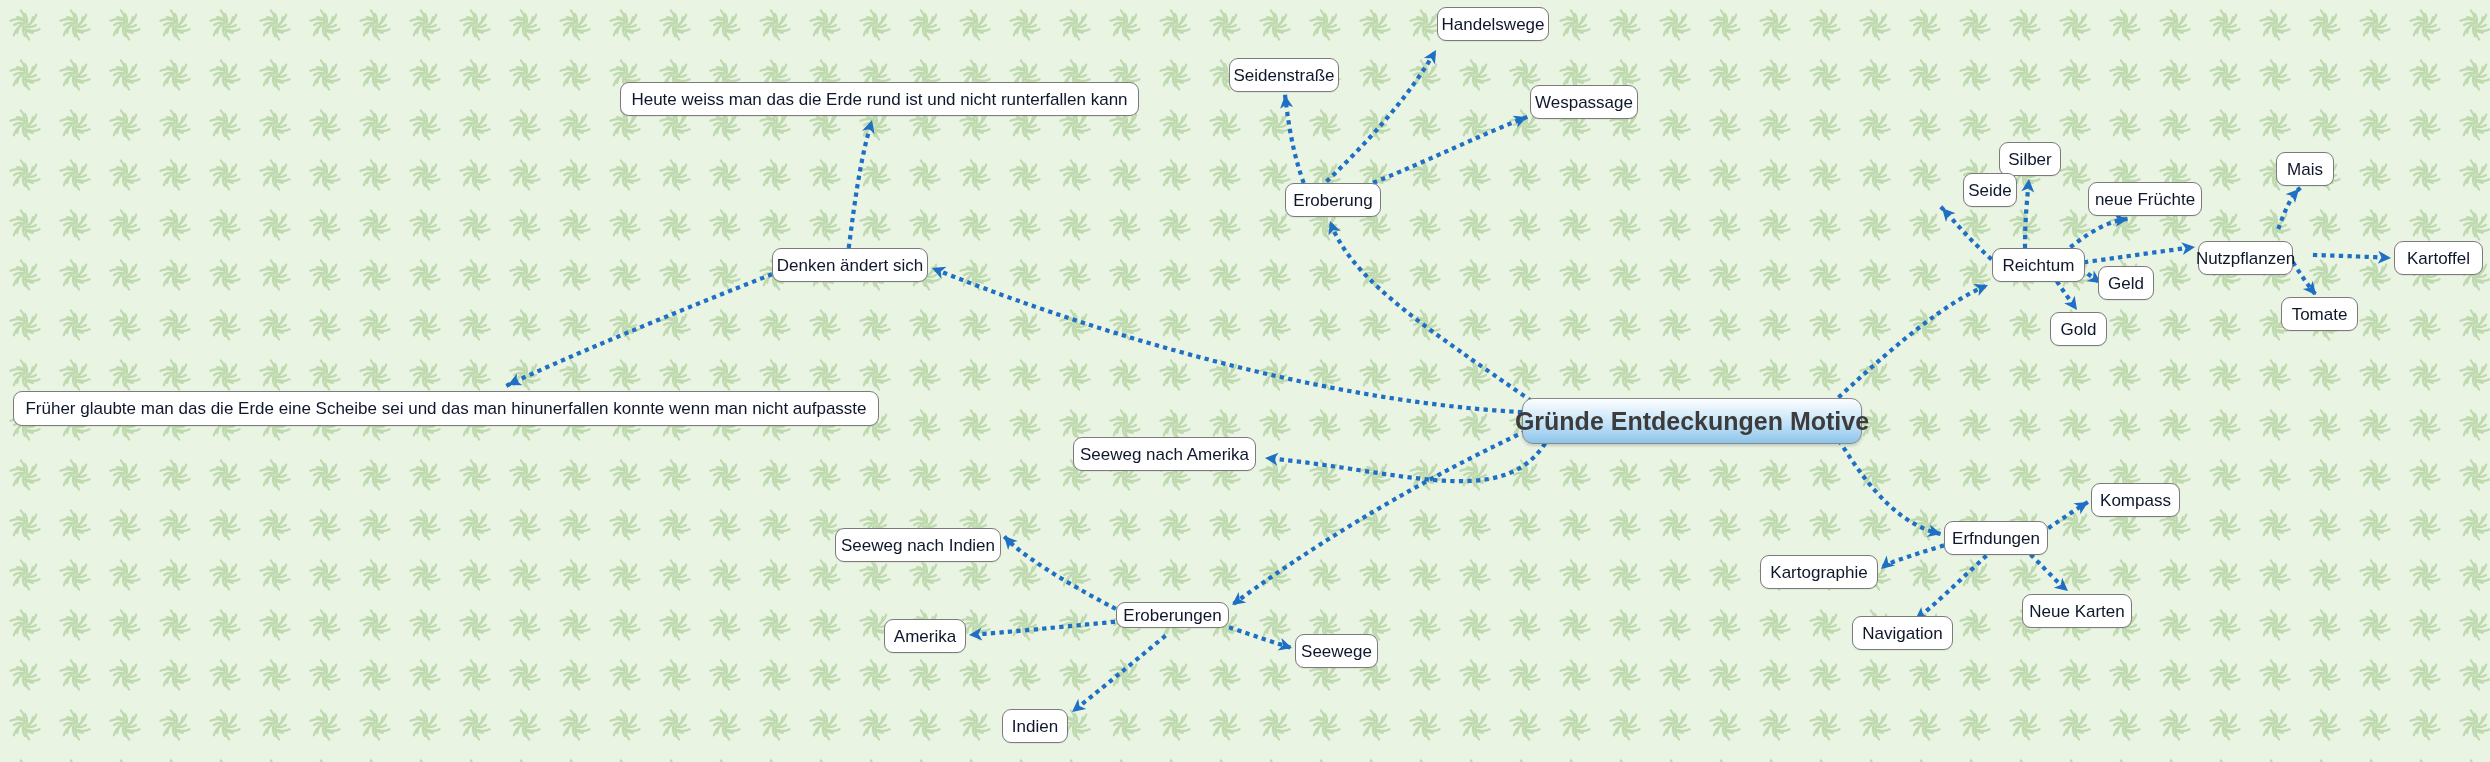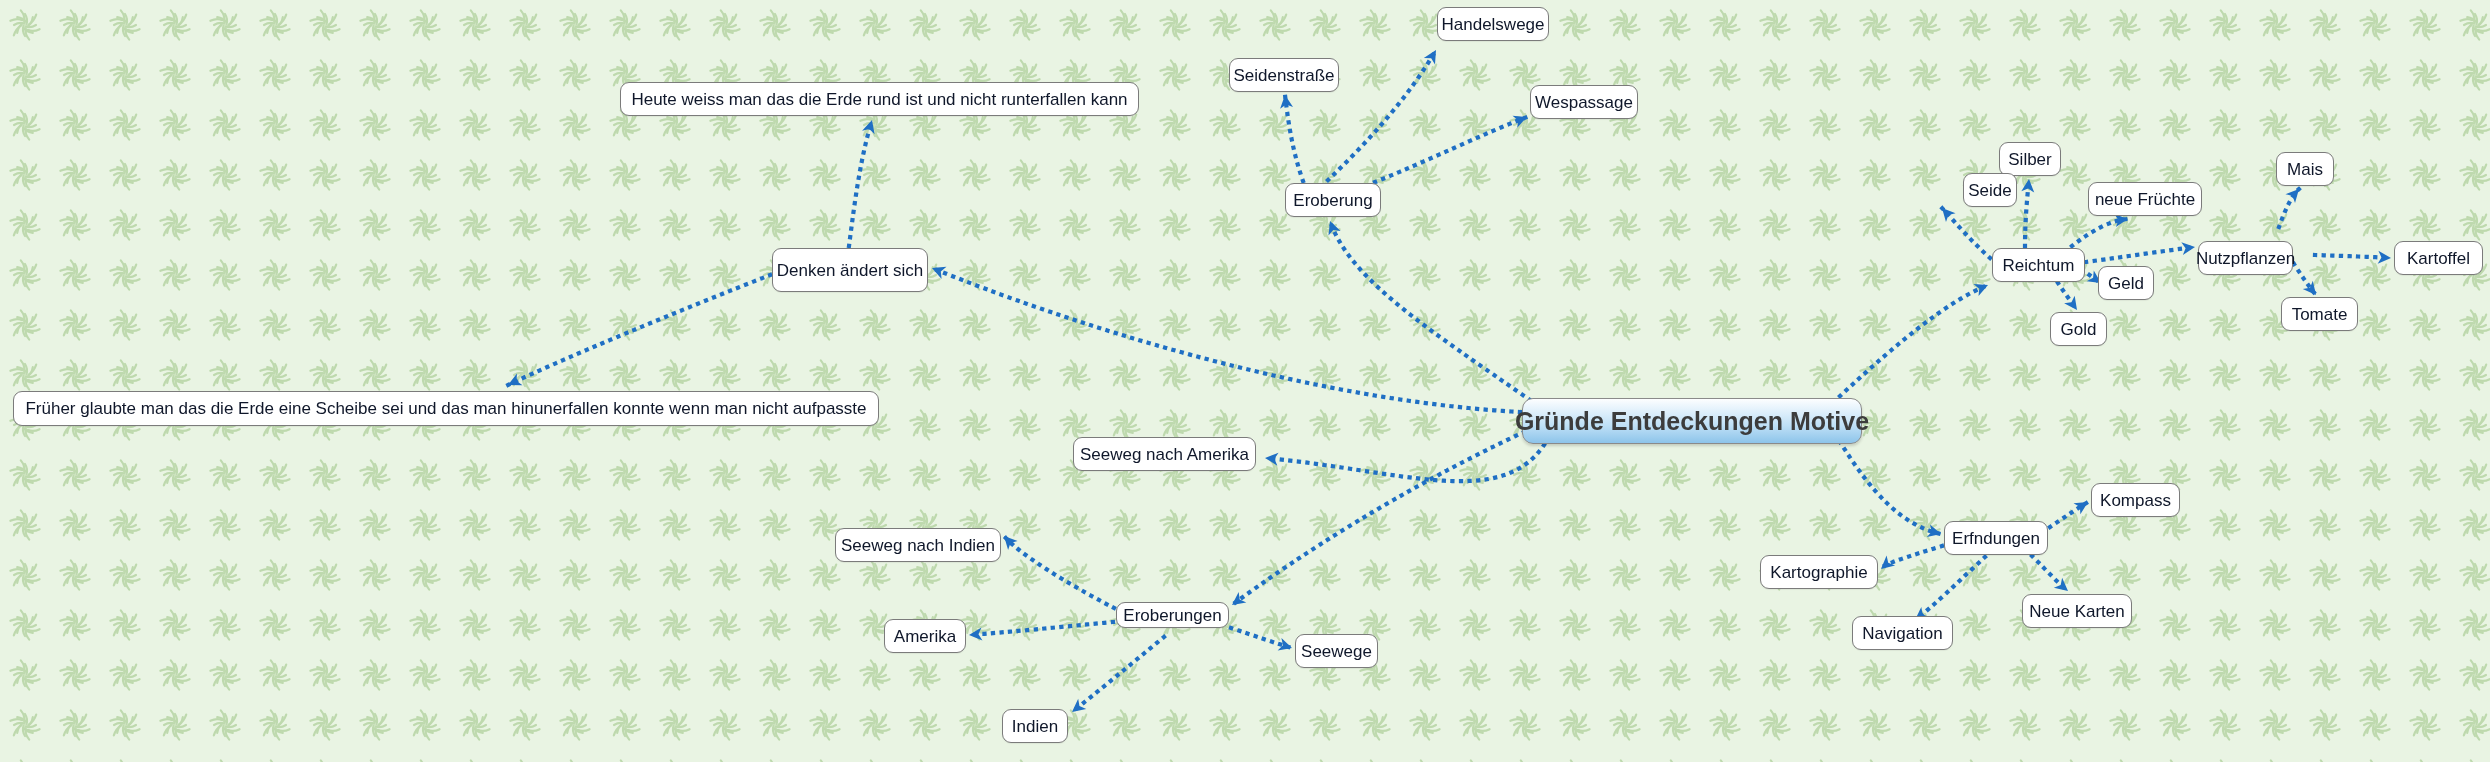--- a/index.html
+++ b/index.html
@@ -189,21 +189,21 @@
     </div>
     <div class="node" style="left: 2281px; top: 297px; width: 77px; height: 34px;">
       <span>Tomate</span>
     </div>
     <div class="node" style="left: 2050px; top: 312px; width: 57px; height: 34px;">
       <span>Gold</span>
     </div>
     <div class="node" style="left: 620px; top: 82px; width: 519px; height: 34px;">
       <span>Heute weiss man das die Erde rund ist und nicht runterfallen kann</span>
     </div>
-    <div class="node" style="left: 772px; top: 248px; width: 156px; height: 44px;">
+    <div class="node" style="left: 772px; top: 248px; width: 156px; height: 34px;">
       <span>Denken ändert sich</span>
     </div>
     <div class="node" style="left: 13px; top: 391px; width: 866px; height: 35px;">
       <span>Früher glaubte man das die Erde eine Scheibe sei und das man hinunerfallen konnte wenn man nicht aufpasste</span>
     </div>
     <div class="node" style="left: 1073px; top: 437px; width: 183px; height: 34px;">
       <span>Seeweg nach Amerika</span>
     </div>
     <div class="node" style="left: 835px; top: 528px; width: 166px; height: 34px;">
       <span>Seeweg nach Indien</span>

